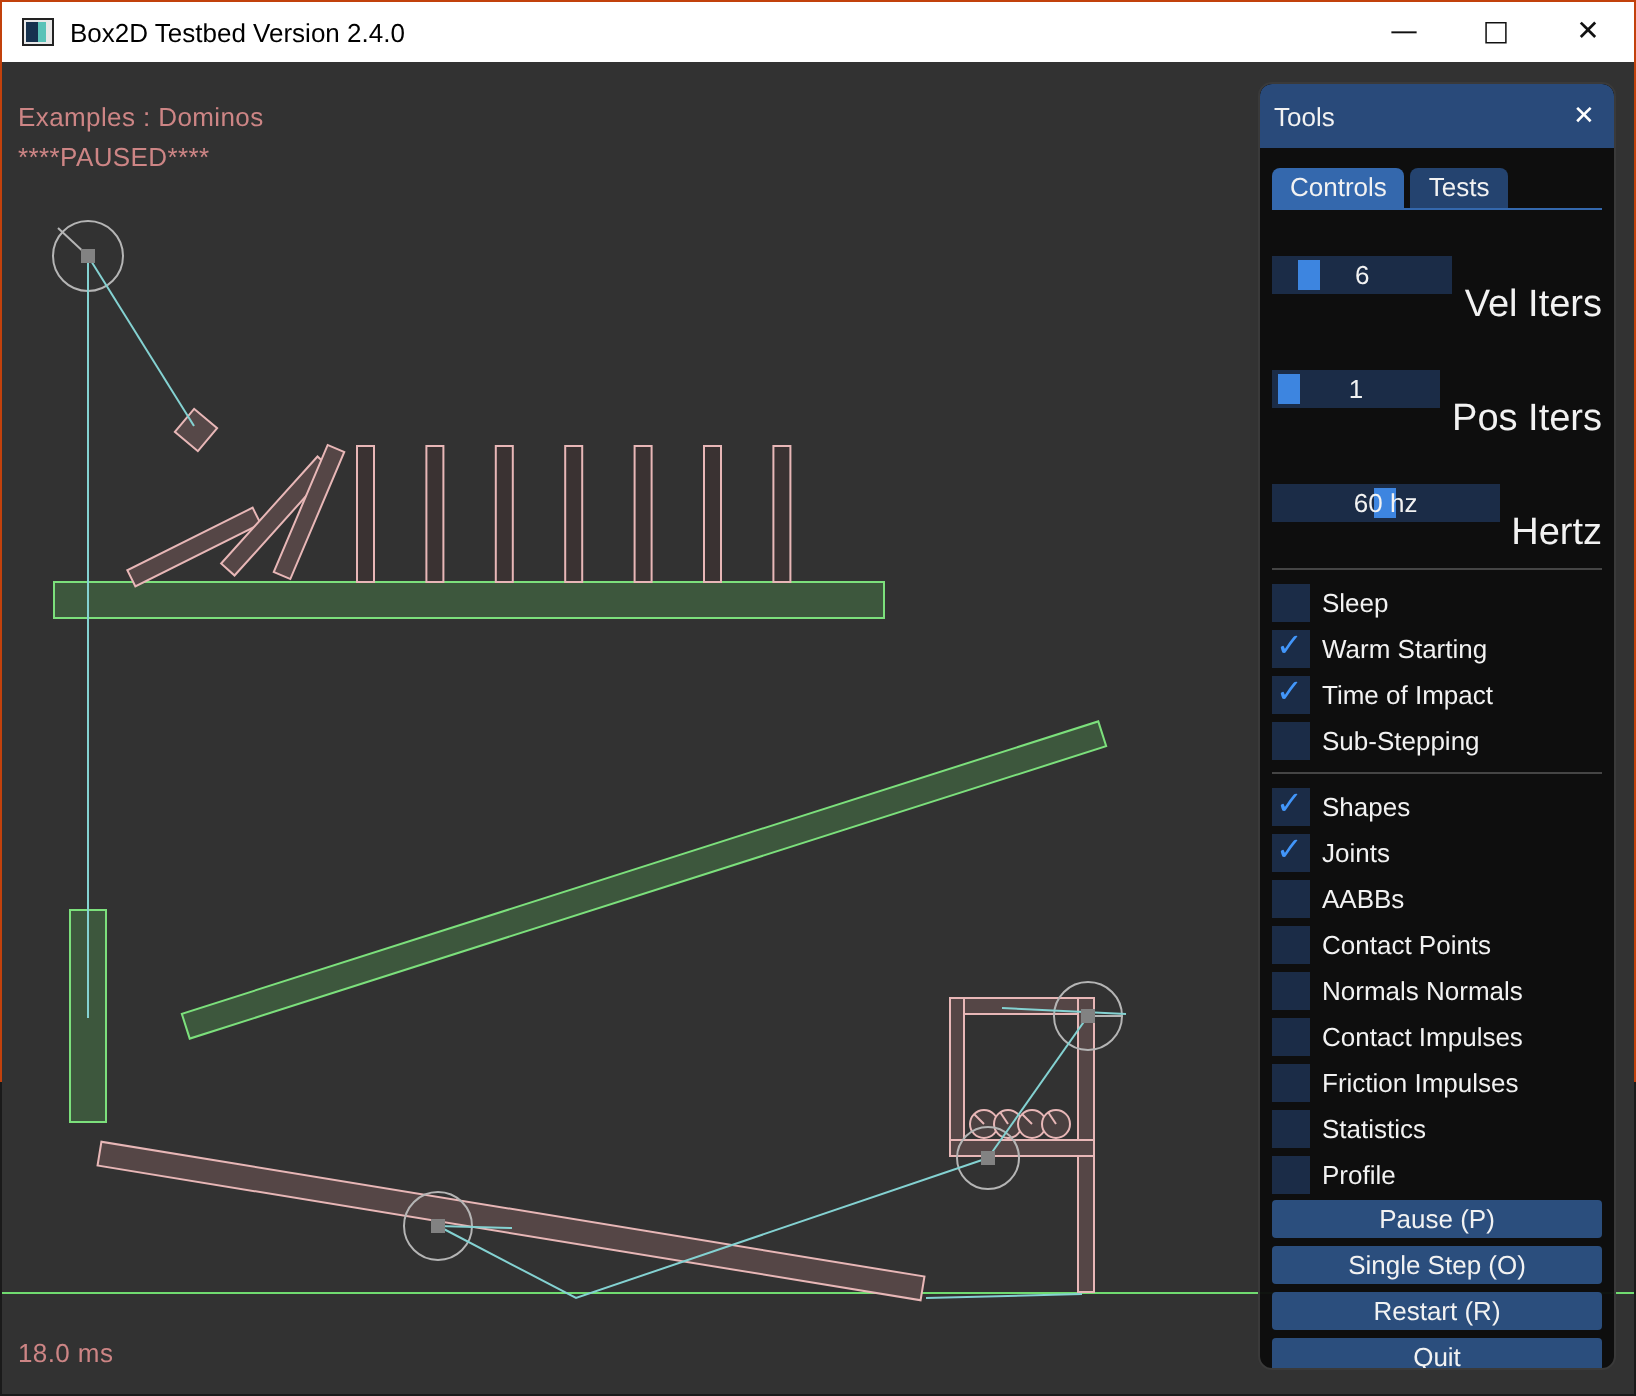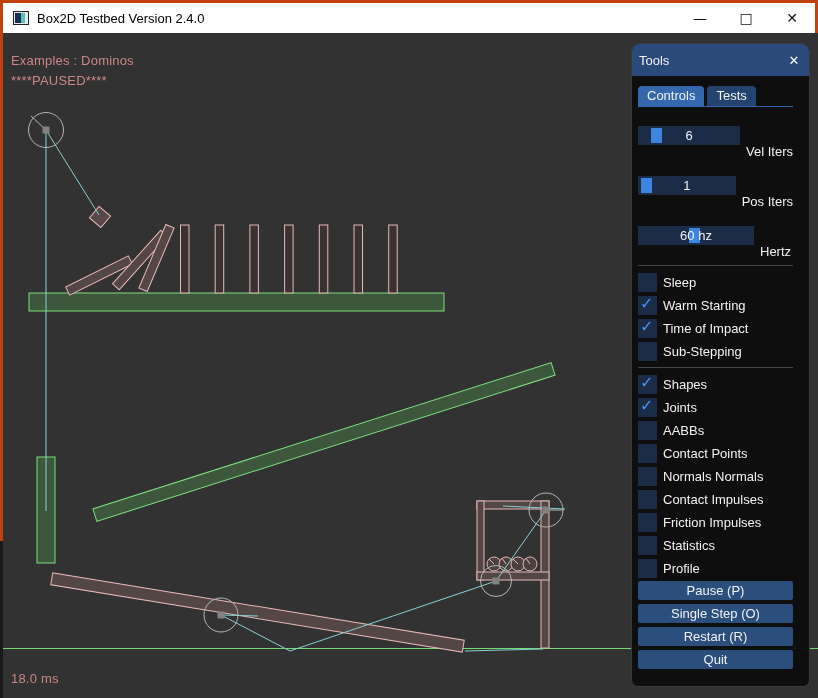--- a/index.html
+++ b/index.html
@@ -1,19 +1,19 @@
 <!DOCTYPE html>
 <html><head>
 <meta charset="utf-8">
 <style>
   * { margin:0; padding:0; box-sizing:border-box; }
   html,body { width:818px; height:698px; overflow:hidden; background:#1a1a1a;
               font-family:"Liberation Sans","DejaVu Sans",sans-serif; }
   .window { position:relative; width:818px; height:541px; background:#7f1d1d;
-            border:3px solid #c2410c; }
+            border:1px solid #c2410c; }
 
   
   .titlebar { position:absolute; left:0; top:0; width:100%; height:30px; background:#ffffff;
               display:flex; align-items:center; }
   .app-icon { width:16px; height:14px; margin:0 8px 0 10px; position:relative;
               background:#e8e8e8; border:1px solid #222; }
   .app-icon::before { content:""; position:absolute; left:1px; top:1px; width:6px; height:10px; background:#16324f; }
   .app-icon::after  { content:""; position:absolute; left:7px; top:1px; width:4px; height:10px; background:#59c2b8; }
   .title-text { font-size:13px; color:#000; }
   .win-controls { margin-left:auto; display:flex; align-items:center; height:100%; }
@@ -29,33 +29,33 @@
   #lbl-ms      { left:8px; top:638px; }
 
   
   .panel { position:absolute; left:628px; top:10px; width:179px; height:644px;
            background:rgba(13,13,13,0.97); border:1px solid #3a3a3a; border-radius:7px;
            color:#f2f2f2; font-size:13px; overflow:hidden; }
   .panel-header { height:22px; background:#294a7a; display:flex; align-items:center;
                   padding:16px 7px; border-radius:6px 6px 0 0; }
   .panel-title { font-size:13px; }
   .panel-close { margin-left:auto; font-size:13px; color:#fff; width:16px; text-align:center; }
-  .panel-body { padding:6px 16px 0 6px; }
+  .panel-body { padding:6px 6px 0 6px; }
 
   .tabbar { display:flex; gap:3px; border-bottom:1px solid #3468ad; padding:4px 0 0 0; }
   .tab { padding:2px 9px 3px 9px; border-radius:4px 4px 0 0; background:#24436f; font-size:13px; }
   .tab.active { background:#3468ad; }
 
   .sliders { margin-top:5px; }
   .slider-row { display:flex; align-items:center; margin-bottom:3px; }
   .slider-track { position:relative; width:116px; height:19px; background:#1b2c47; }
   .slider-grab { position:absolute; top:2px; width:11px; height:15px; background:#3d85e0; }
   .slider-value { position:absolute; left:0; top:0; width:100%; height:100%;
                   display:flex; align-items:center; justify-content:center; font-size:13px; }
-  .slider-label { margin-left:6px; font-size:13px; white-space:nowrap;margin-top:32px; }
+  .slider-label { margin-left:6px; font-size:19px; white-space:nowrap;margin-top:32px; }
 
   .separator { height:1px; background:#454545; margin:6px 0; }
 
   .check-row { display:flex; align-items:center; height:20px; margin-bottom:3px; }
   .checkbox { position:relative; width:19px; height:19px; background:#1b2c47; }
   .checkbox .mark { display:none; position:absolute; left:2px; top:-2px; color:#4296fa;
                     font-size:16px; font-weight:bold; }
   .check-row.checked .checkbox .mark { display:block; }
   .check-label { margin-left:6px; font-size:13px; white-space:nowrap; }
 

